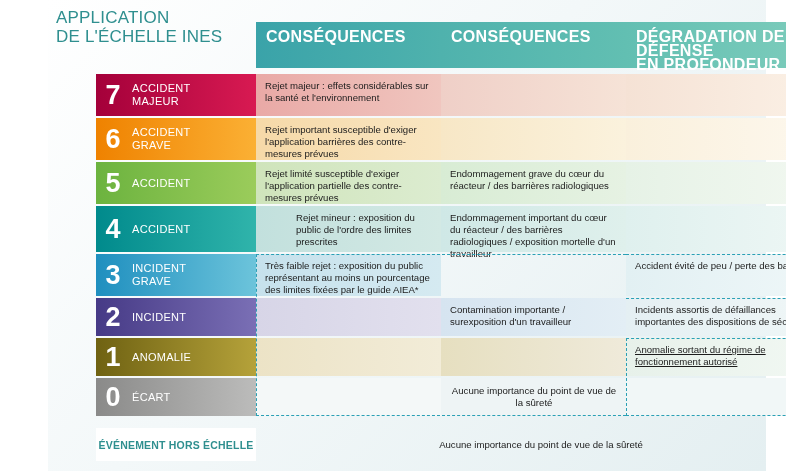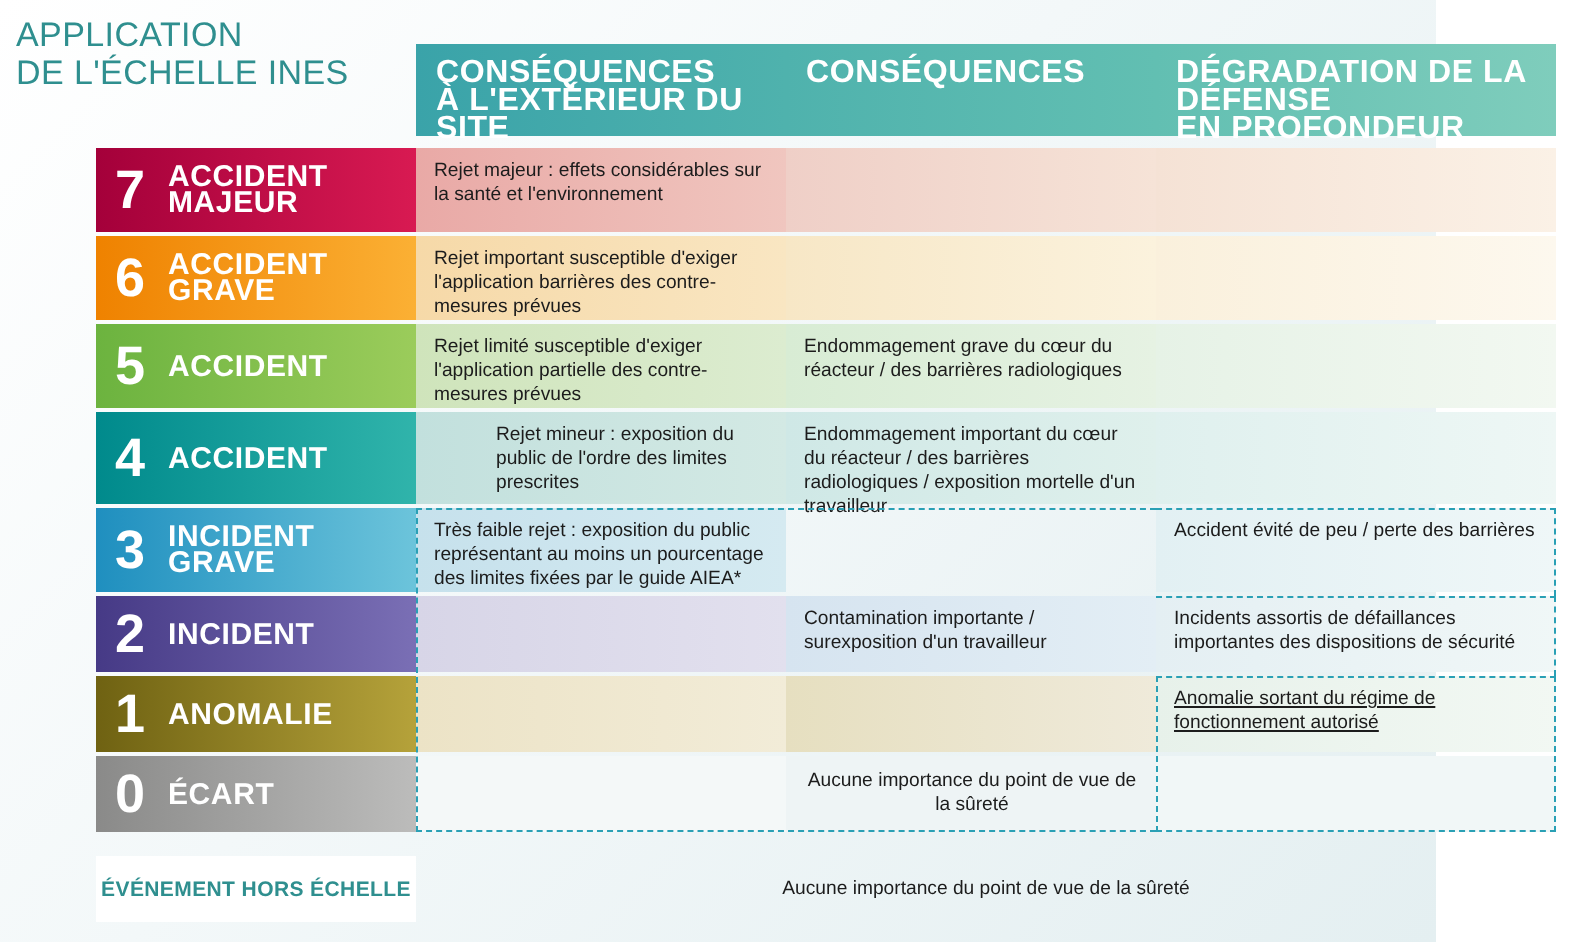--- a/index.html
+++ b/index.html
@@ -6,20 +6,21 @@
   body{
     width:786px;height:471px;
     background:#ffffff;
     font-family:"Liberation Sans", sans-serif;
     overflow:hidden;
   }
   #root{
     position:relative;
     width:718px;height:471px;
     background:linear-gradient(135deg,#ffffff 0%,#f3f8f9 45%,#e4eff1 100%);
+    margin-left:48px;
   }
 
   
   .title{
     position:absolute;left:8px;top:8px;width:190px;
     color:#2f8f8f;
     font-size:17px;line-height:19px;
     letter-spacing:0.2px;
   }
   .title .l1{display:block;}
@@ -46,21 +47,21 @@
     display:flex;align-items:center;
     color:#ffffff;
     box-sizing:border-box;
   }
   .lvl-num{
     width:34px;text-align:center;
     font-size:27px;font-weight:bold;line-height:1;
     font-family:"Liberation Sans", sans-serif;
   }
   .lvl-lbl{
-    font-size:15px;font-weight:bold;line-height:13px;
+    font-size:11px;font-weight:normal;line-height:13px;
     letter-spacing:0.3px;
     padding-left:2px;
   }
   .lvl-lbl span{display:block;}
 
   .cell{
     position:absolute;height:100%;
     box-sizing:border-box;
     padding:6px 8px 0 9px;
     font-size:9.6px;line-height:12px;
@@ -94,21 +95,20 @@
 
 <div id="root">
 
   <div class="title">
     <span class="l1">APPLICATION</span>
     <span class="l2">DE L'ÉCHELLE INES</span>
   </div>
 
   <div class="colhead" id="head-ext">
     <span>CONSÉQUENCES</span>
-    <span>À L'EXTÉRIEUR DU SITE</span>
   </div>
   <div class="colhead" id="head-int">
     <span>CONSÉQUENCES</span>
   </div>
   <div class="colhead" id="head-def">
     <span>DÉGRADATION DE LA DÉFENSE</span>
     <span>EN PROFONDEUR</span>
   </div>
 
   <div class="row" style="top:74px;height:42px;">

